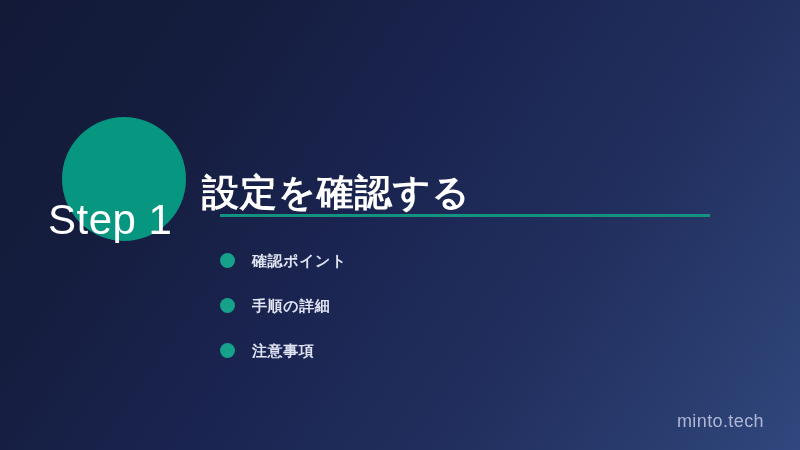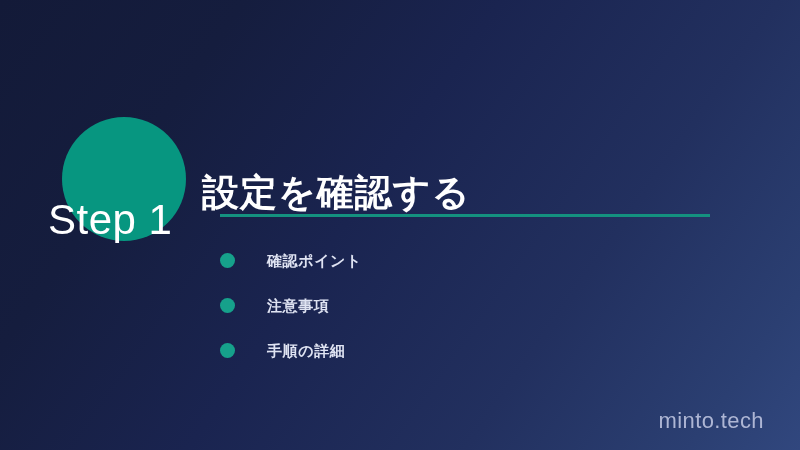--- a/index.html
+++ b/index.html
@@ -102,35 +102,35 @@
 
   .bullet-dot {
     width: 15px;
     height: 15px;
     border-radius: 50%;
     background: #16a18b;
     flex: 0 0 auto;
   }
 
   .bullet-text {
-    margin-left: 32px;
+    margin-left: 17px;
     font-size: 15px;
     line-height: 20px;
     font-weight: 700;
     color: #dfe3f2;
     letter-spacing: 0.6px;
     white-space: nowrap;
   }
 
   
   .brand {
     position: absolute;
     right: 36px;
     bottom: 18px;
-    font-size: 22px;
+    font-size: 18px;
     line-height: 22px;
     font-weight: 400;
     color: #aeb6d4;
     letter-spacing: 0.4px;
   }
 </style>
 </head>
 <body>
 
 <div class="slide">
@@ -144,23 +144,23 @@
 
   <div class="divider"></div>
 
   <ul class="bullet-list">
     <li class="bullet-item">
       <span class="bullet-dot"></span>
       <span class="bullet-text">確認ポイント</span>
     </li>
     <li class="bullet-item">
       <span class="bullet-dot"></span>
-      <span class="bullet-text">注意事項</span>
+      <span class="bullet-text">手順の詳細</span>
     </li>
     <li class="bullet-item">
       <span class="bullet-dot"></span>
-      <span class="bullet-text">手順の詳細</span>
+      <span class="bullet-text">注意事項</span>
     </li>
   </ul>
 
   <div class="brand">minto.tech</div>
 
 </div>
 
 </body></html>

